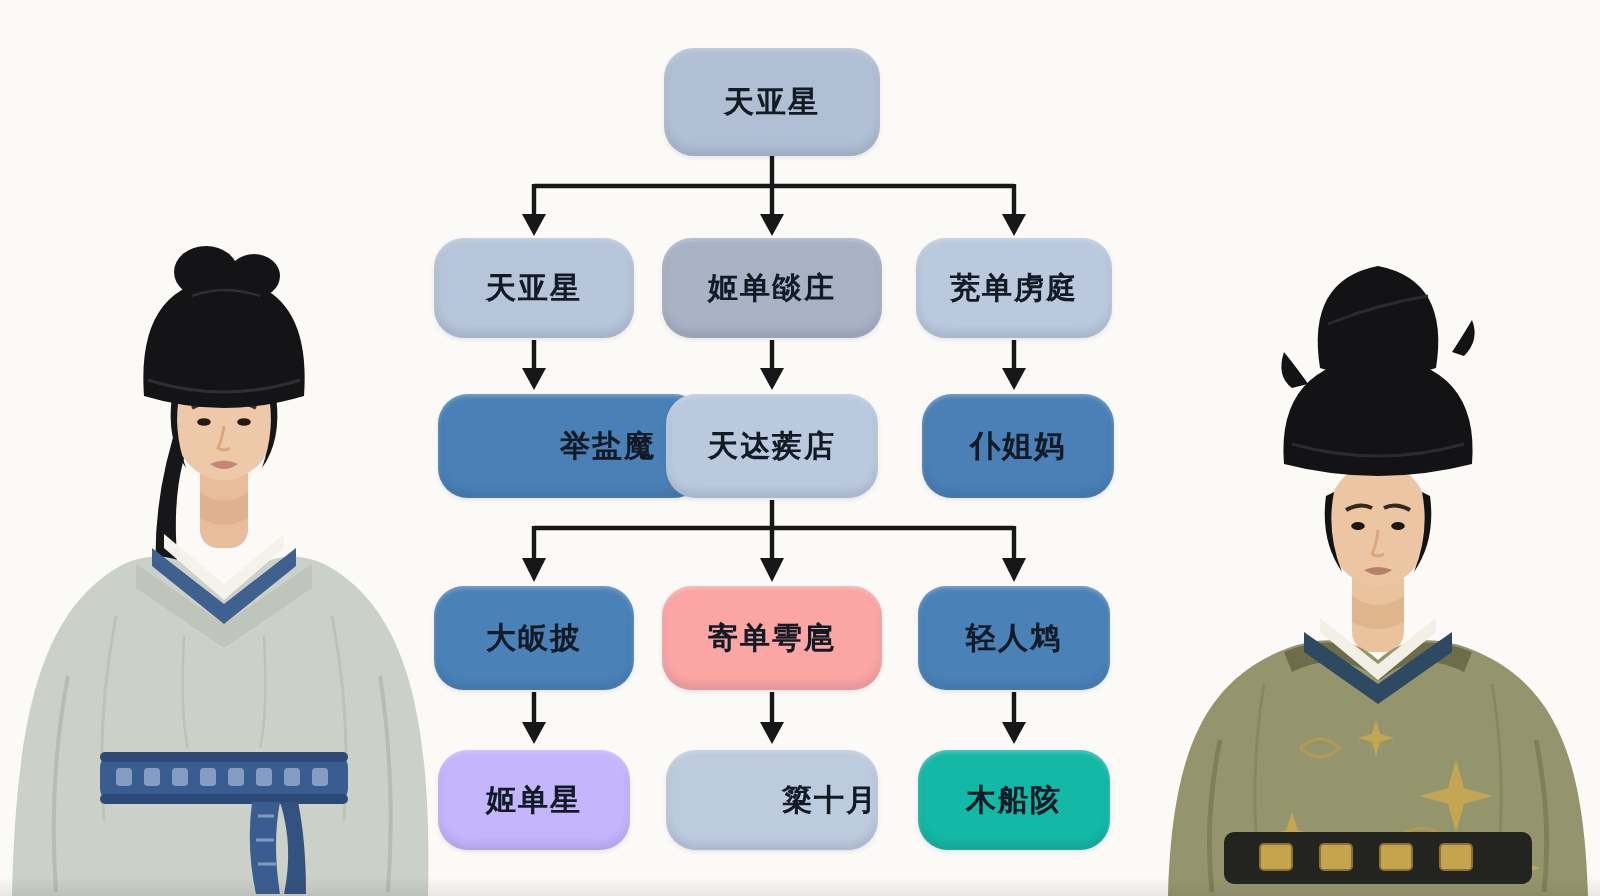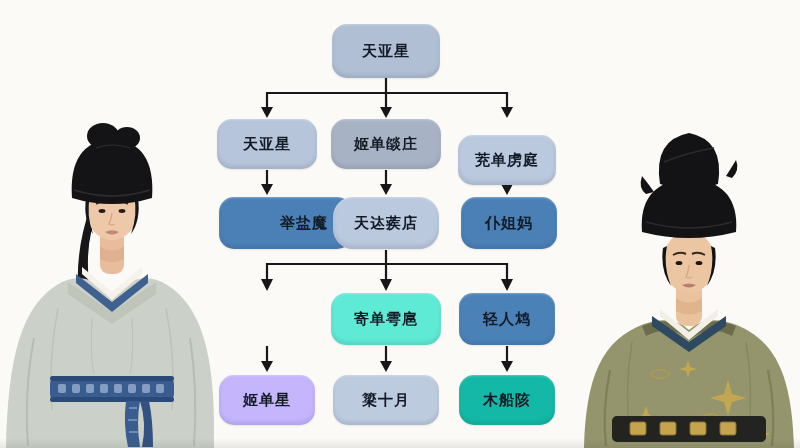--- a/index.html
+++ b/index.html
@@ -171,44 +171,47 @@
   <div class="node" style="left: 332px; top: 24px; width: 108px; height: 54px; background: rgb(176, 191, 212);">
     <span>天亚星</span>
   </div>
 
   <div class="node" style="left: 217px; top: 119px; width: 100px; height: 50px; background: rgb(182, 197, 218);">
     <span>天亚星</span>
   </div>
   <div class="node" style="left: 331px; top: 119px; width: 110px; height: 50px; background: rgb(168, 178, 197);">
     <span>姬单燄庄</span>
   </div>
-  <div class="node" style="left: 458px; top: 119px; width: 98px; height: 50px; background: rgb(186, 201, 222); margin-top: 16px;">
+  <div class="node" style="left: 458px; top: 119px; width: 98px; height: 50px; background: rgb(186, 201, 222);">
     <span>茺单虏庭</span>
   </div>
 
   <div class="node" style="left: 219px; top: 197px; width: 96px; height: 52px; background: rgb(74, 128, 182); padding-left: 37px;">
     <span>举盐魔</span>
   </div>
-  <div class="node" style="left: 333px; top: 197px; width: 106px; height: 52px; background: rgb(186, 201, 222); border-radius: 20px;">
+  <div class="node" style="left: 333px; top: 197px; width: 106px; height: 52px; background: rgb(186, 201, 222);">
     <span>天迏蒺店</span>
   </div>
   <div class="node" style="left: 461px; top: 197px; width: 96px; height: 52px; background: rgb(74, 128, 182);">
     <span>仆姐妈</span>
   </div>
 
-  <div class="node" style="left: 331px; top: 293px; width: 110px; height: 52px; background: #5eead4;">
+  <div class="node" style="left: 217px; top: 293px; width: 100px; height: 52px; background: rgb(74, 130, 184);">
+    <span>大皈披</span>
+  </div>
+  <div class="node" style="left: 331px; top: 293px; width: 110px; height: 52px; background: #fca5a5;">
     <span>寄单雩扈</span>
   </div>
   <div class="node" style="left: 459px; top: 293px; width: 96px; height: 52px; background: rgb(74, 130, 184); border-radius: 14px;">
     <span>轻人鸩</span>
   </div>
 
   <div class="node" style="left: 219px; top: 375px; width: 96px; height: 50px; background: #c4b5fd;">
     <span>姬单星</span>
   </div>
-  <div class="node" style="left: 333px; top: 375px; width: 106px; height: 50px; background: rgb(189, 203, 223);">
+  <div class="node" style="left: 333px; top: 375px; width: 106px; height: 50px; background: rgb(189, 203, 223); justify-content: flex-end;">
     <span>簗十月</span>
   </div>
   <div class="node" style="left: 459px; top: 375px; width: 96px; height: 50px; background: #14b8a6; text-align: right;">
     <span>木船陔</span>
   </div>
 
 </div>
 
 </body></html>

